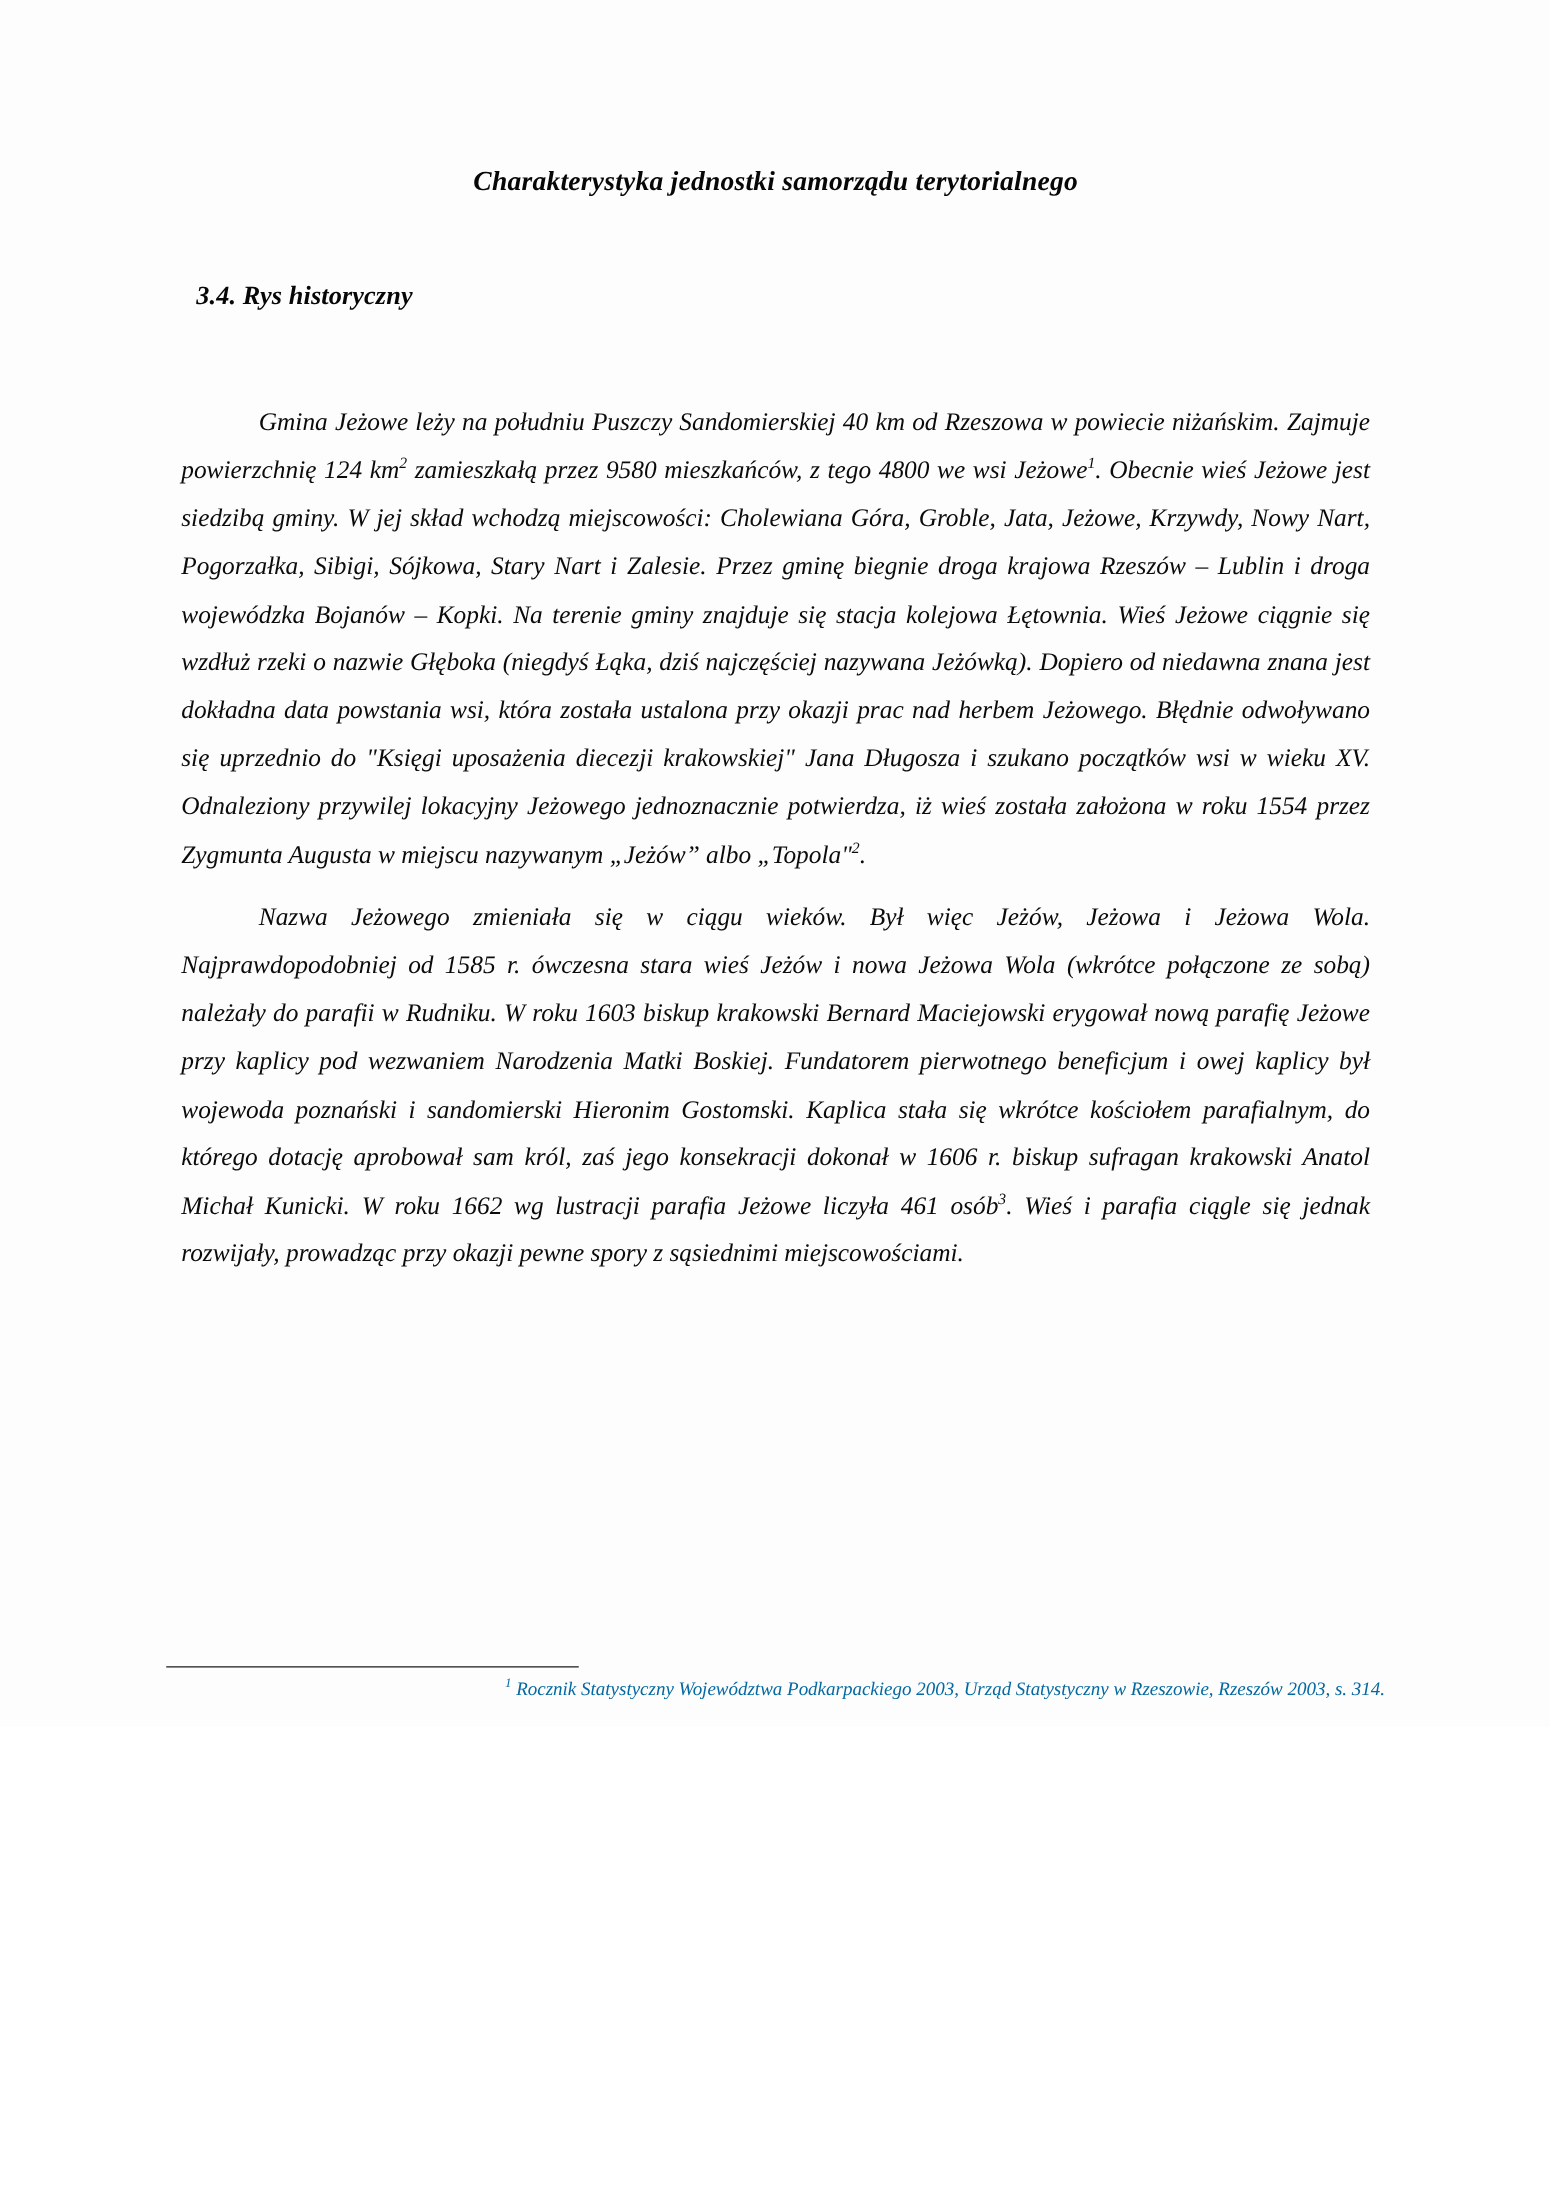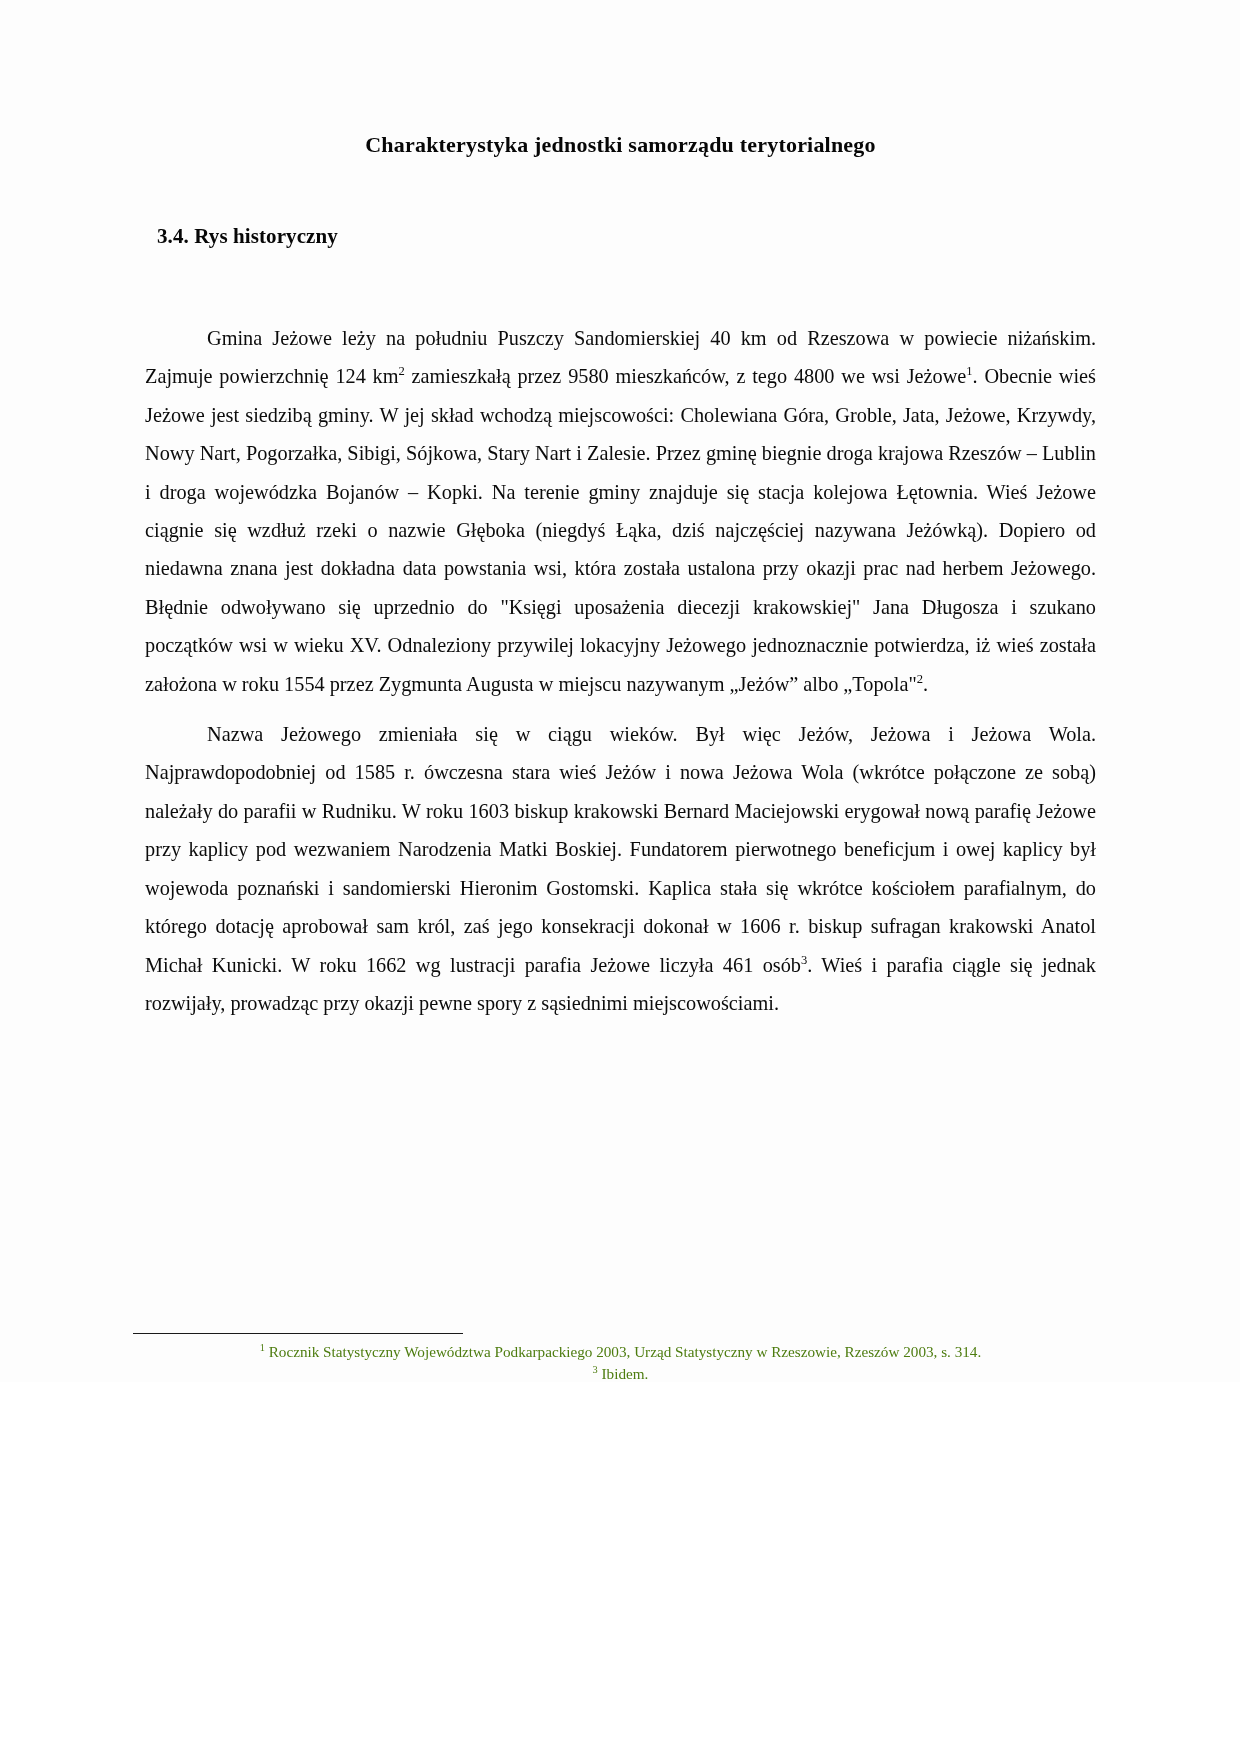--- a/index.html
+++ b/index.html
@@ -13,20 +13,21 @@
   }
   .page {
     position: relative;
     width: 1240px;
     height: 1382px;
     margin: 0 auto;
     background: #fdfdfd;
     box-sizing: border-box;
     padding: 0;
     overflow: hidden;
+    font-style: italic;
   }
   .content {
     position: absolute;
     left: 133px;
     top: 0;
     width: 975px;
   }
   .doc-title {
     text-align: center;
     font-size: 22px;
@@ -77,22 +78,22 @@
     width: 330px;
     height: 0;
     border: 0;
     border-top: 1.1px solid #1a1a1a;
     margin: 0 0 7px 0;
   }
   .footnote {
     font-size: 15.2px;
     line-height: 21.5px;
     margin: 0;
-    color: #4d7c0f;
-    text-align: center;
+    color: #0369a1;
+    text-align: right;
   }
   .footnote sup {
     font-size: 0.68em;
   }
 </style>
 </head>
 <body>
 
 <div class="page">
 
@@ -110,19 +111,16 @@
   </div>
 
   <div class="footnotes">
     <hr class="footnote-rule">
 
     <p class="footnote">
       <sup>1</sup> <span>Rocznik Statystyczny Województwa Podkarpackiego 2003, Urząd Statystyczny w Rzeszowie, Rzeszów 2003, s. 314.</span>
     </p>
 
 
-    <p class="footnote">
-      <sup>3</sup> <span>Ibidem.</span>
-    </p>
 
   </div>
 
 </div>
 
 </body></html>

